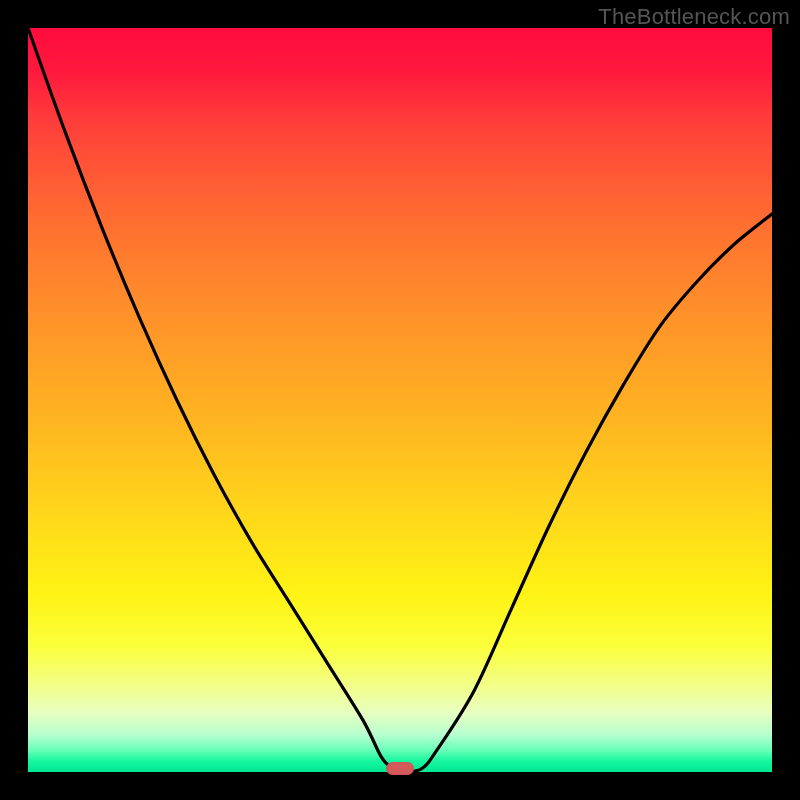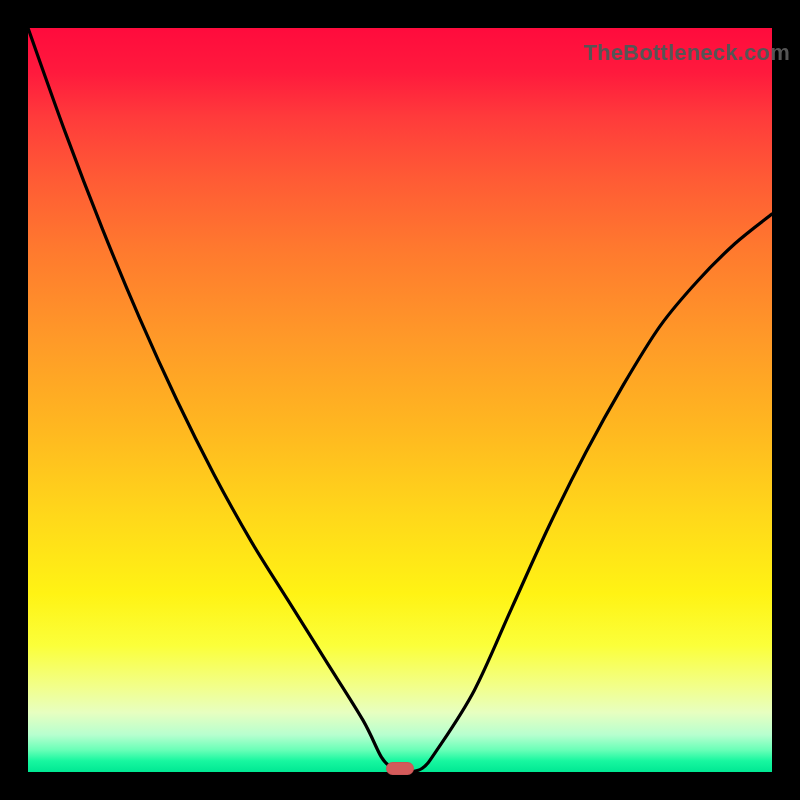--- a/index.html
+++ b/index.html
@@ -16,25 +16,24 @@
     width: 800px;
     height: 800px;
     background: #000;
   }
   .watermark {
     position: absolute;
     top: 4px;
     right: 10px;
     color: #555;
     font-size: 22px;
-    font-weight: 700;
+    font-weight: 400;
     letter-spacing: 0.2px;
     z-index: 20;
     user-select: none;
-    margin-top: 36px;
   }
   .plot {
     position: absolute;
     left: 28px;
     top: 28px;
     width: 744px;
     height: 744px;
     background: linear-gradient(
       to bottom,
       #ff0b3d 0%,

